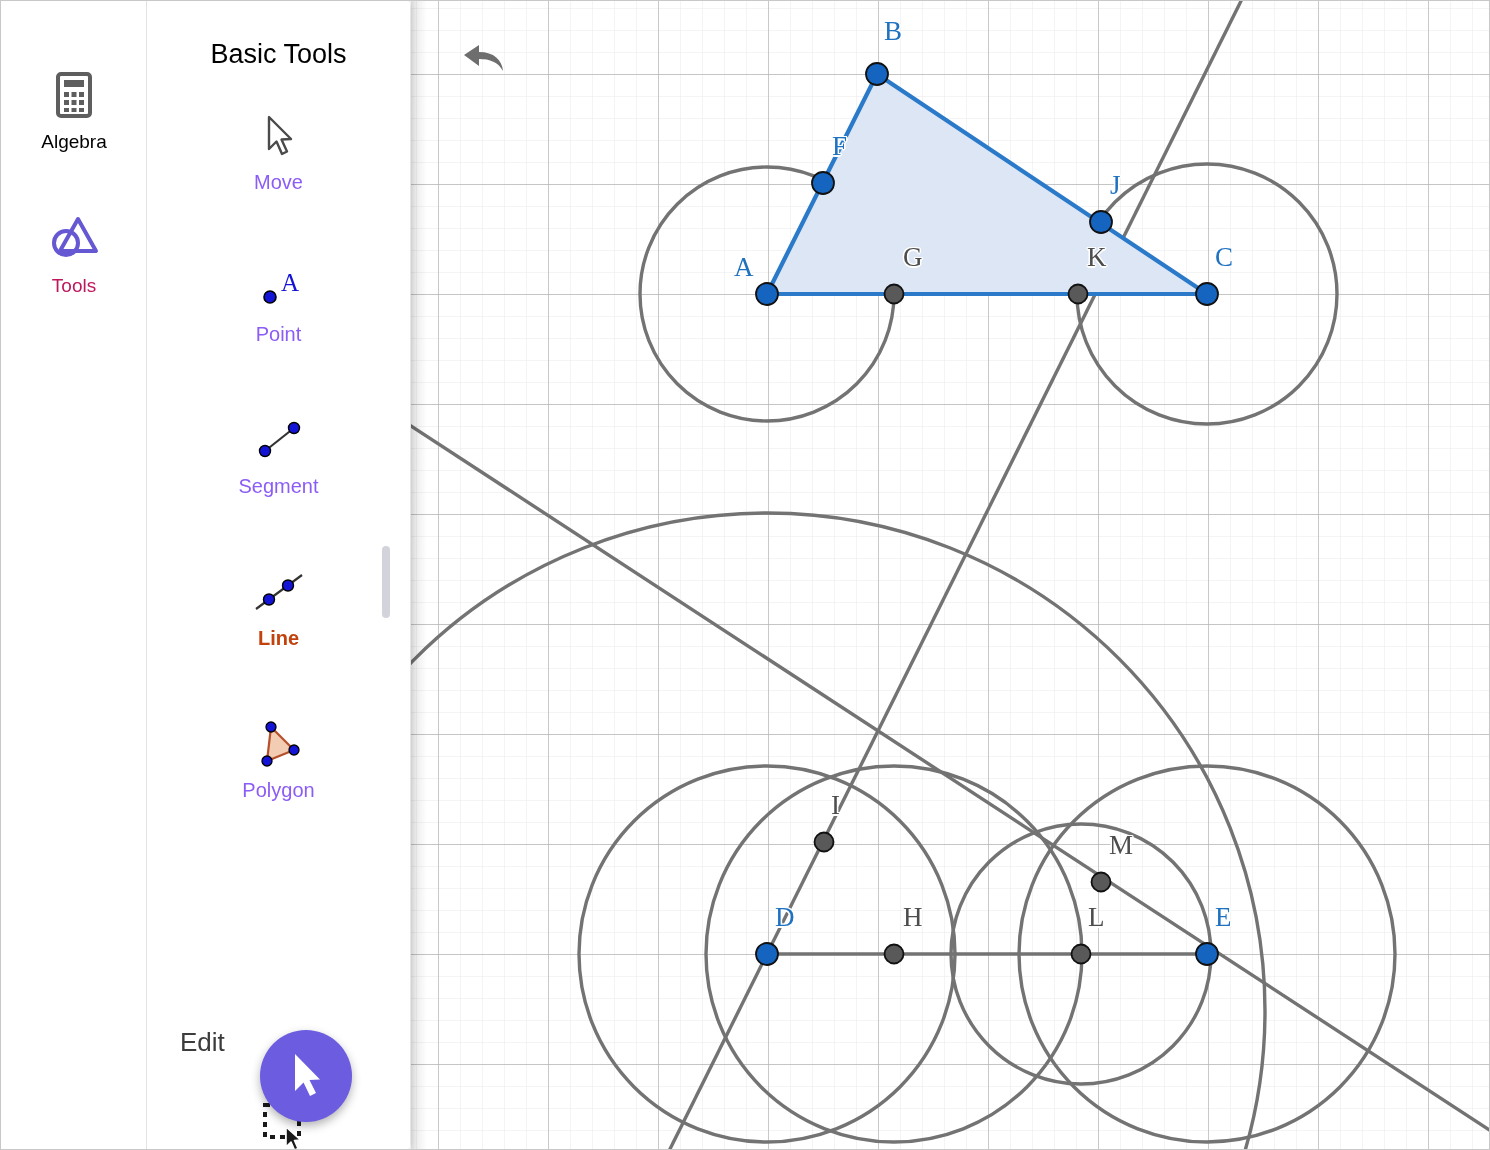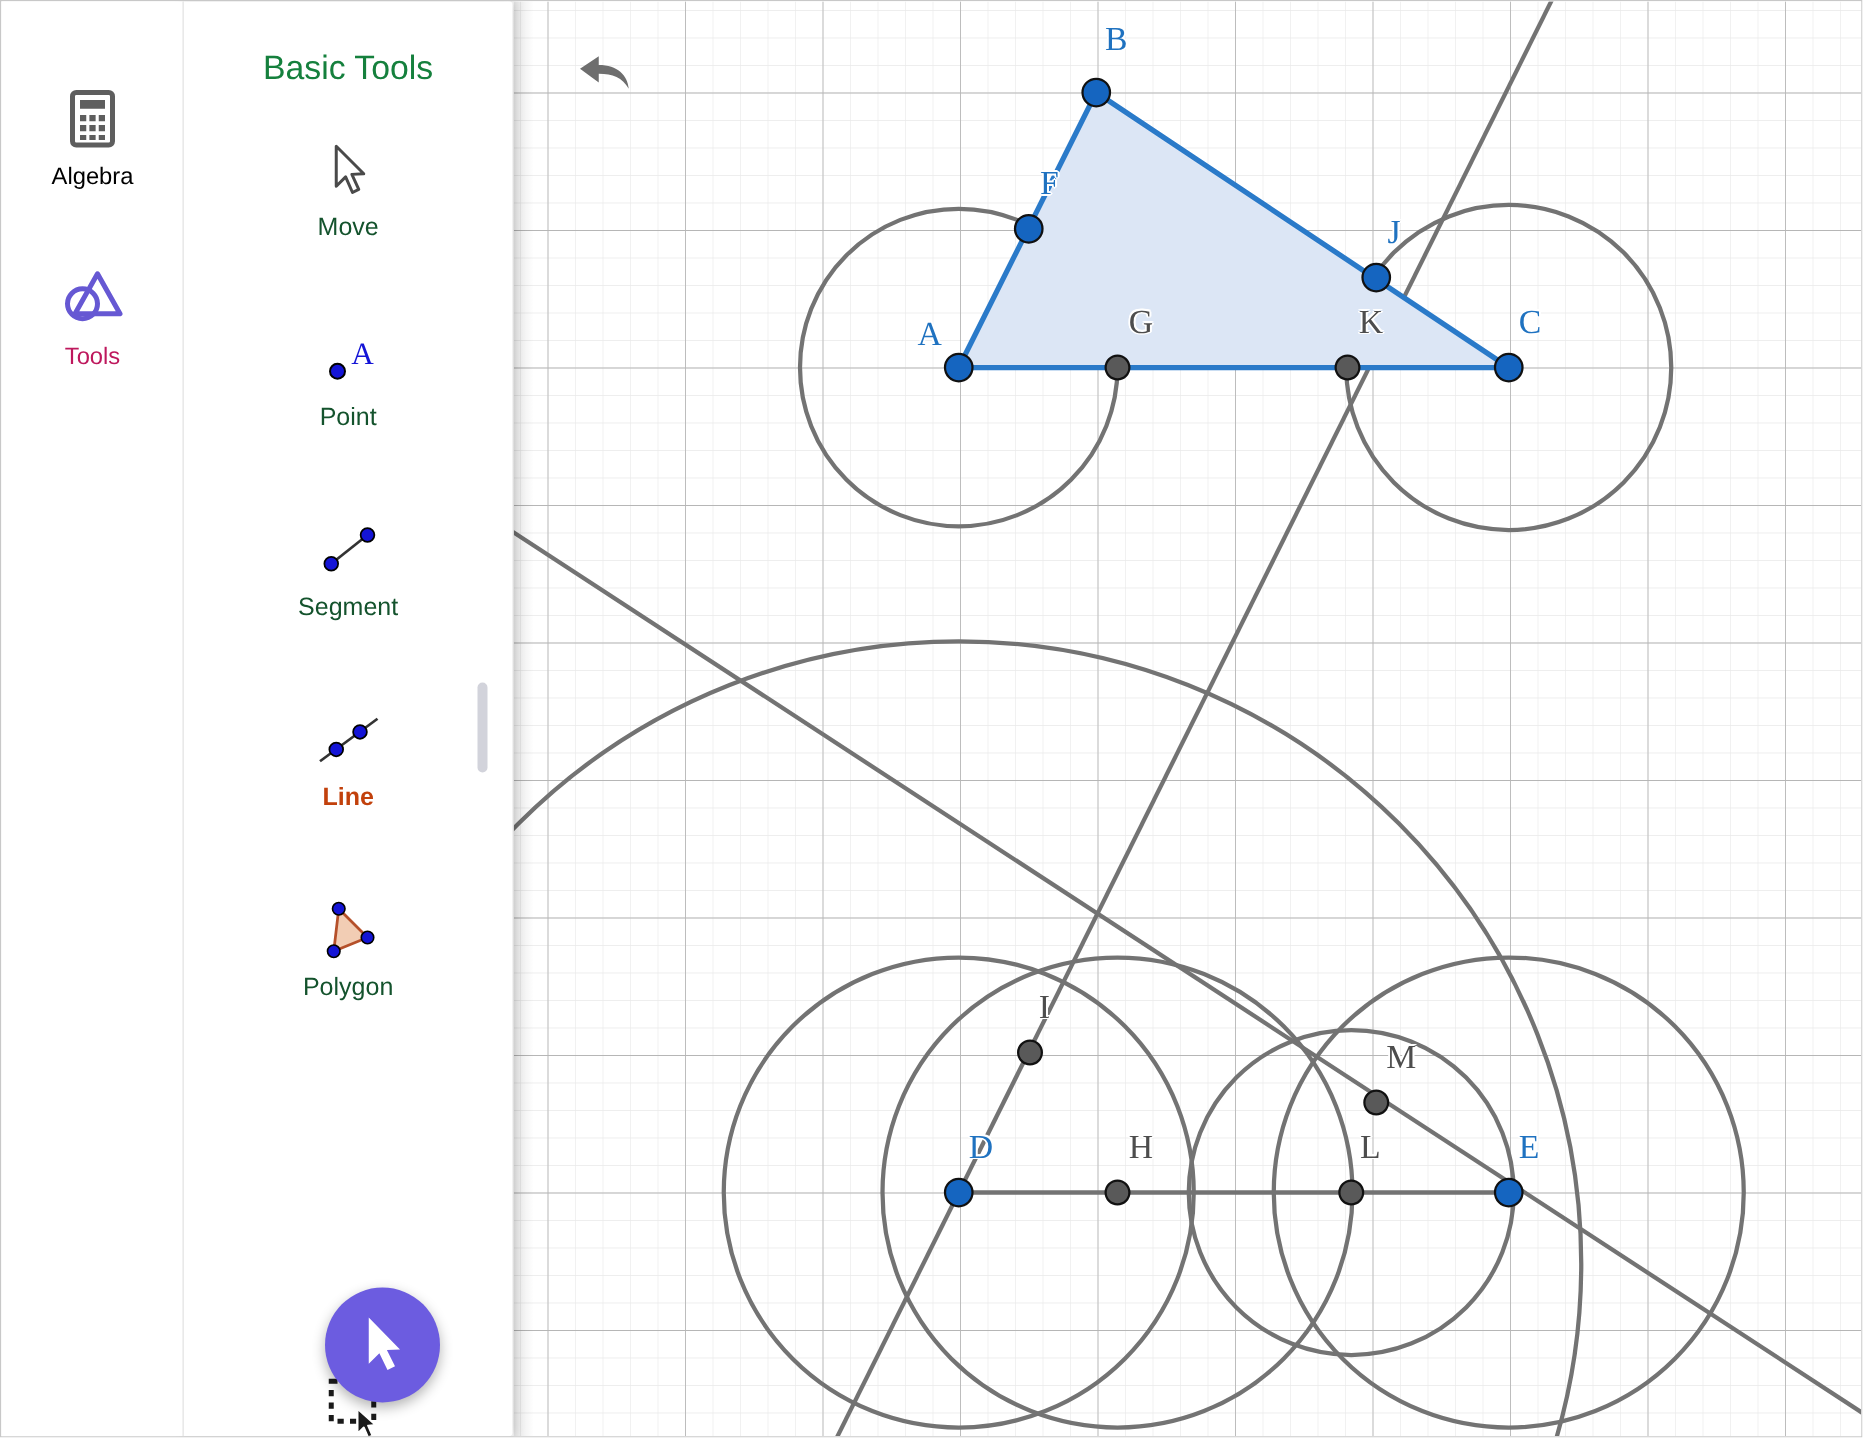--- a/index.html
+++ b/index.html
@@ -49,34 +49,34 @@
     background: #ffffff;
     box-shadow: 0 0 9px rgba(0,0,0,0.22);
     z-index: 25;
     overflow: hidden;
     border-radius: 0 3px 3px 0;
   }
   #panel-title {
     position: absolute; top: 38px; left: 0; width: 263px;
     text-align: center;
     font-size: 27px;
-    color: #15803d;
+    color: #000000;
     font-weight: 400;
   }
   .tool {
     position: absolute; left: 0; width: 263px;
     text-align: center;
     cursor: pointer;
     user-select: none;
   }
   .tool .t-ico { display: block; height: 60px; }
   .tool .t-lab {
     display: block;
     font-size: 20px;
-    color: #14532d;
+    color: #8b5cf6;
     line-height: 26px;
   }
   .tool.sel .t-lab { color: #c2410c; font-weight: bold; }
   #tool-move   { top: 108px; }
   #tool-point  { top: 260px; }
   #tool-segment{ top: 412px; }
   #tool-line   { top: 564px; }
   #tool-polygon{ top: 716px; }
   #tool-circle { top: 868px; }
 
@@ -227,20 +227,21 @@
           <path d="M21 10 L44 33 L17 44 Z" fill="#f2cdb4" stroke="#b5502a" stroke-width="2.2" stroke-linejoin="round"></path>
           <circle cx="21" cy="10" r="5" fill="#1414d6" stroke="#000" stroke-width="1.3"></circle>
           <circle cx="44" cy="33" r="5" fill="#1414d6" stroke="#000" stroke-width="1.3"></circle>
           <circle cx="17" cy="44" r="5" fill="#1414d6" stroke="#000" stroke-width="1.3"></circle>
         </svg>
       </span>
       <span class="t-lab">Polygon</span>
     </div>
 
 
+    <div id="edit-title">Edit</div>
 
     <div id="tool-select" class="tool">
       <span class="t-ico">
         <svg width="58" height="54" viewBox="0 0 58 54">
           <rect x="15" y="6" width="34" height="32" fill="none" stroke="#1a1a1a" stroke-width="4" stroke-dasharray="5 5"></rect>
           <path d="M36 28 L36 48 L41 43 L44.5 51 L48 49.5 L44.5 41.5 L50.5 41 Z" fill="#1a1a1a" stroke="#ffffff" stroke-width="1.6" stroke-linejoin="round"></path>
         </svg>
       </span>
       <span class="t-lab"></span>
     </div>

